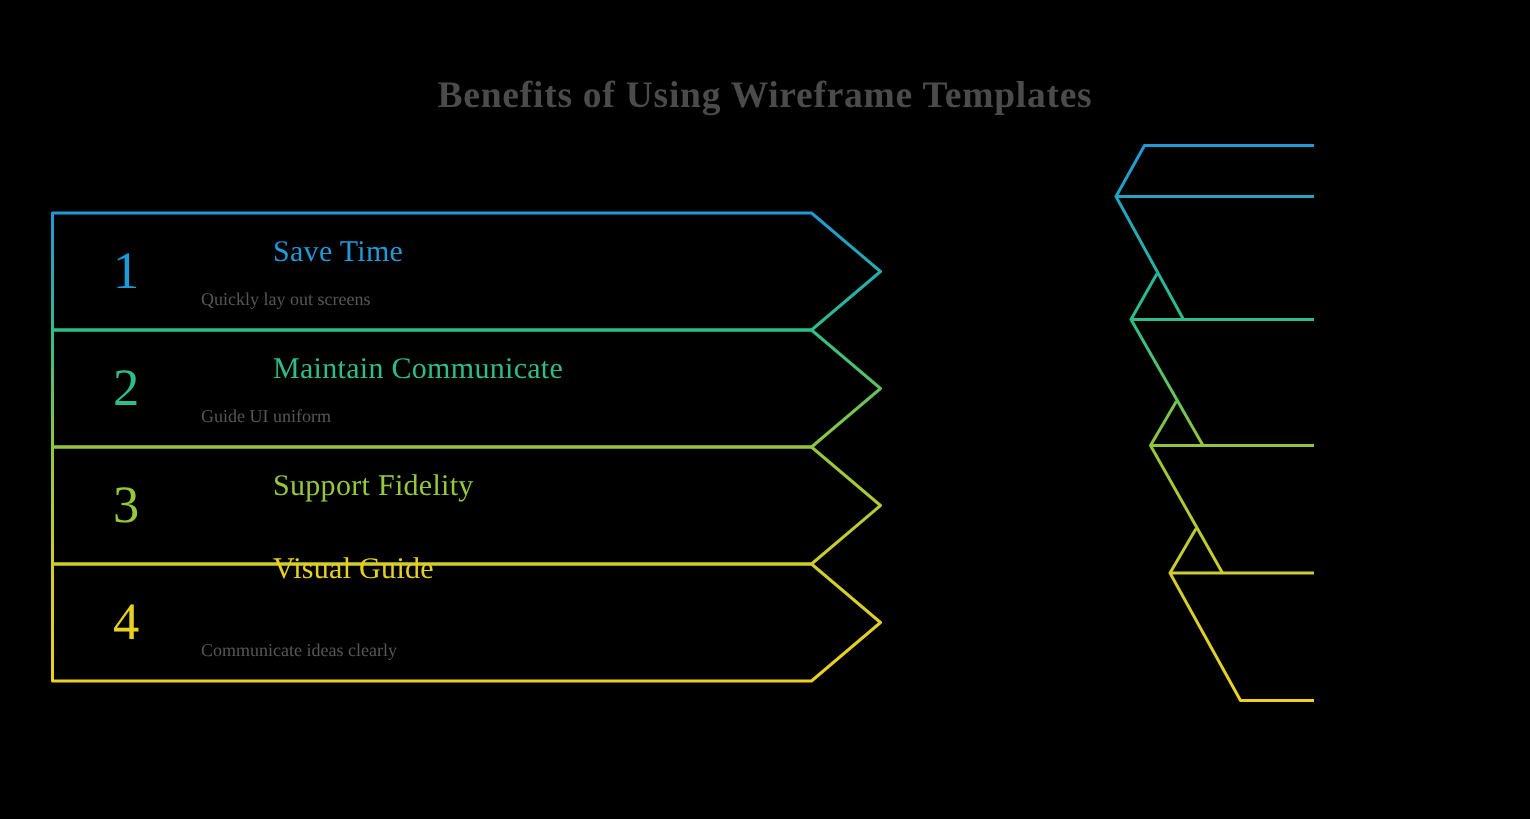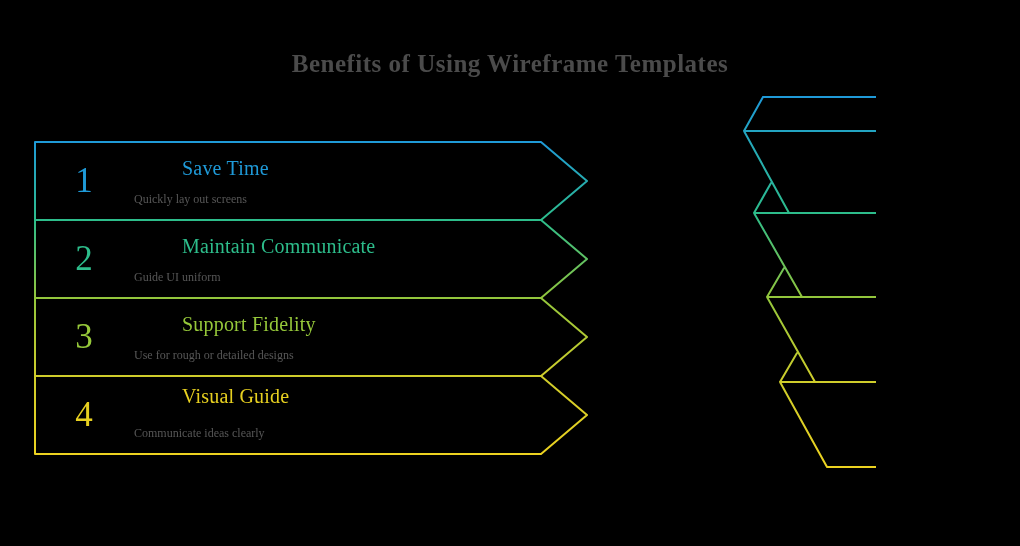--- a/index.html
+++ b/index.html
@@ -15,21 +15,21 @@
   .row-num{
     position:absolute;left:58px;width:52px;text-align:center;
     font-size:35px;font-weight:400;line-height:40px;
   }
   .row-title{position:absolute;left:134px;font-size:20px;font-weight:500;letter-spacing:.2px;margin-left:48px;}
   .row-desc{position:absolute;left:134px;font-size:12px;color:#575757;}
   .c1{color:#1f9ad8}.c2{color:#2dbd8b}.c3{color:#96c83a}.c4{color:#e7d020}
   .n1{top:161px}.t1{top:157px}.d1{top:192px}
   .n2{top:239px}.t2{top:235px}.d2{top:270px}
   .n3{top:317px}.t3{top:313px}.d3{top:348px}
-  .n4{top:395px}.t4{top:385px}.d4{top:426px}
+  .n4{top:395px}.t4{top:368px}.d4{top:426px}
 </style>
 </head>
 <body>
 
 <div id="stage">
 
   <div class="page-title">Benefits of Using Wireframe Templates</div>
 
   <svg id="infographic-svg" viewBox="0 0 1020 546">
     <defs>
@@ -100,19 +100,18 @@
   <div class="row-num  n1 c1">1</div>
   <div class="row-title t1 c1">Save Time</div>
   <div class="row-desc d1">Quickly lay out screens</div>
 
   <div class="row-num  n2 c2">2</div>
   <div class="row-title t2 c2">Maintain Communicate</div>
   <div class="row-desc d2">Guide UI uniform</div>
 
   <div class="row-num  n3 c3">3</div>
   <div class="row-title t3 c3">Support Fidelity</div>
-  <div class="row-desc d3">Use for rough or detailed designs</div>
 
   <div class="row-num  n4 c4">4</div>
   <div class="row-title t4 c4">Visual Guide</div>
   <div class="row-desc d4">Communicate ideas clearly</div>
 
 </div>
 
 </body></html>

